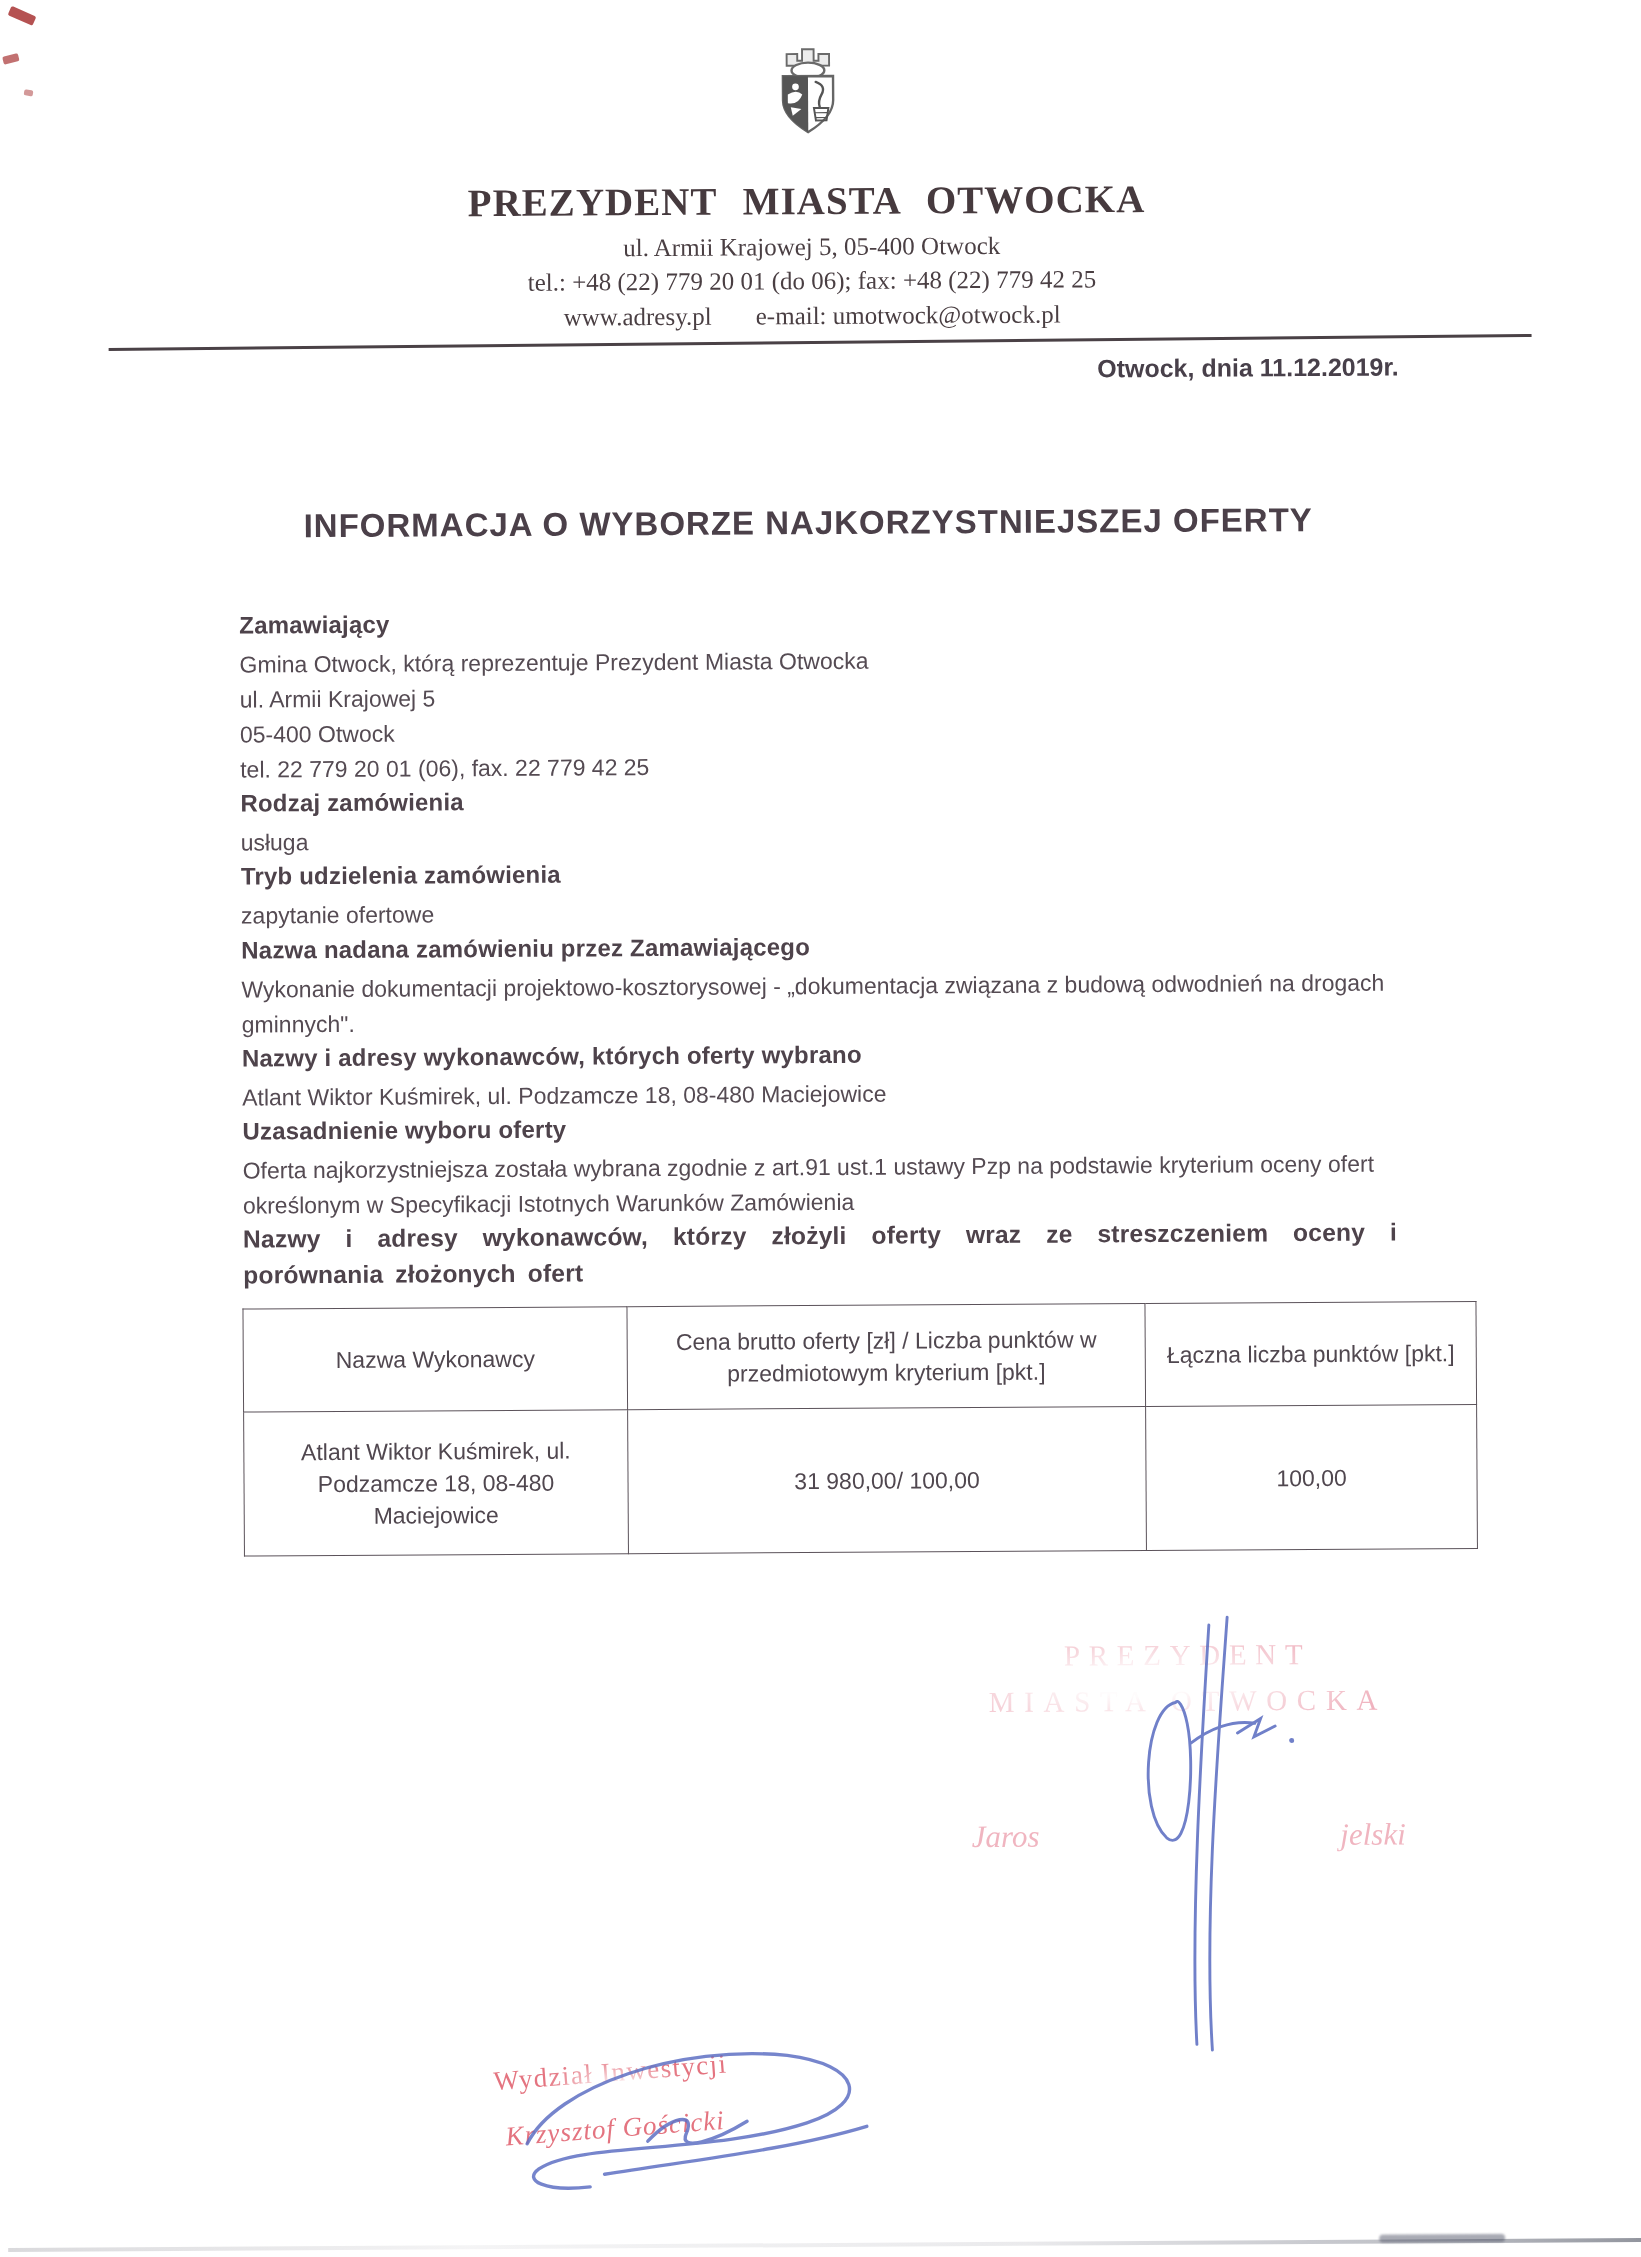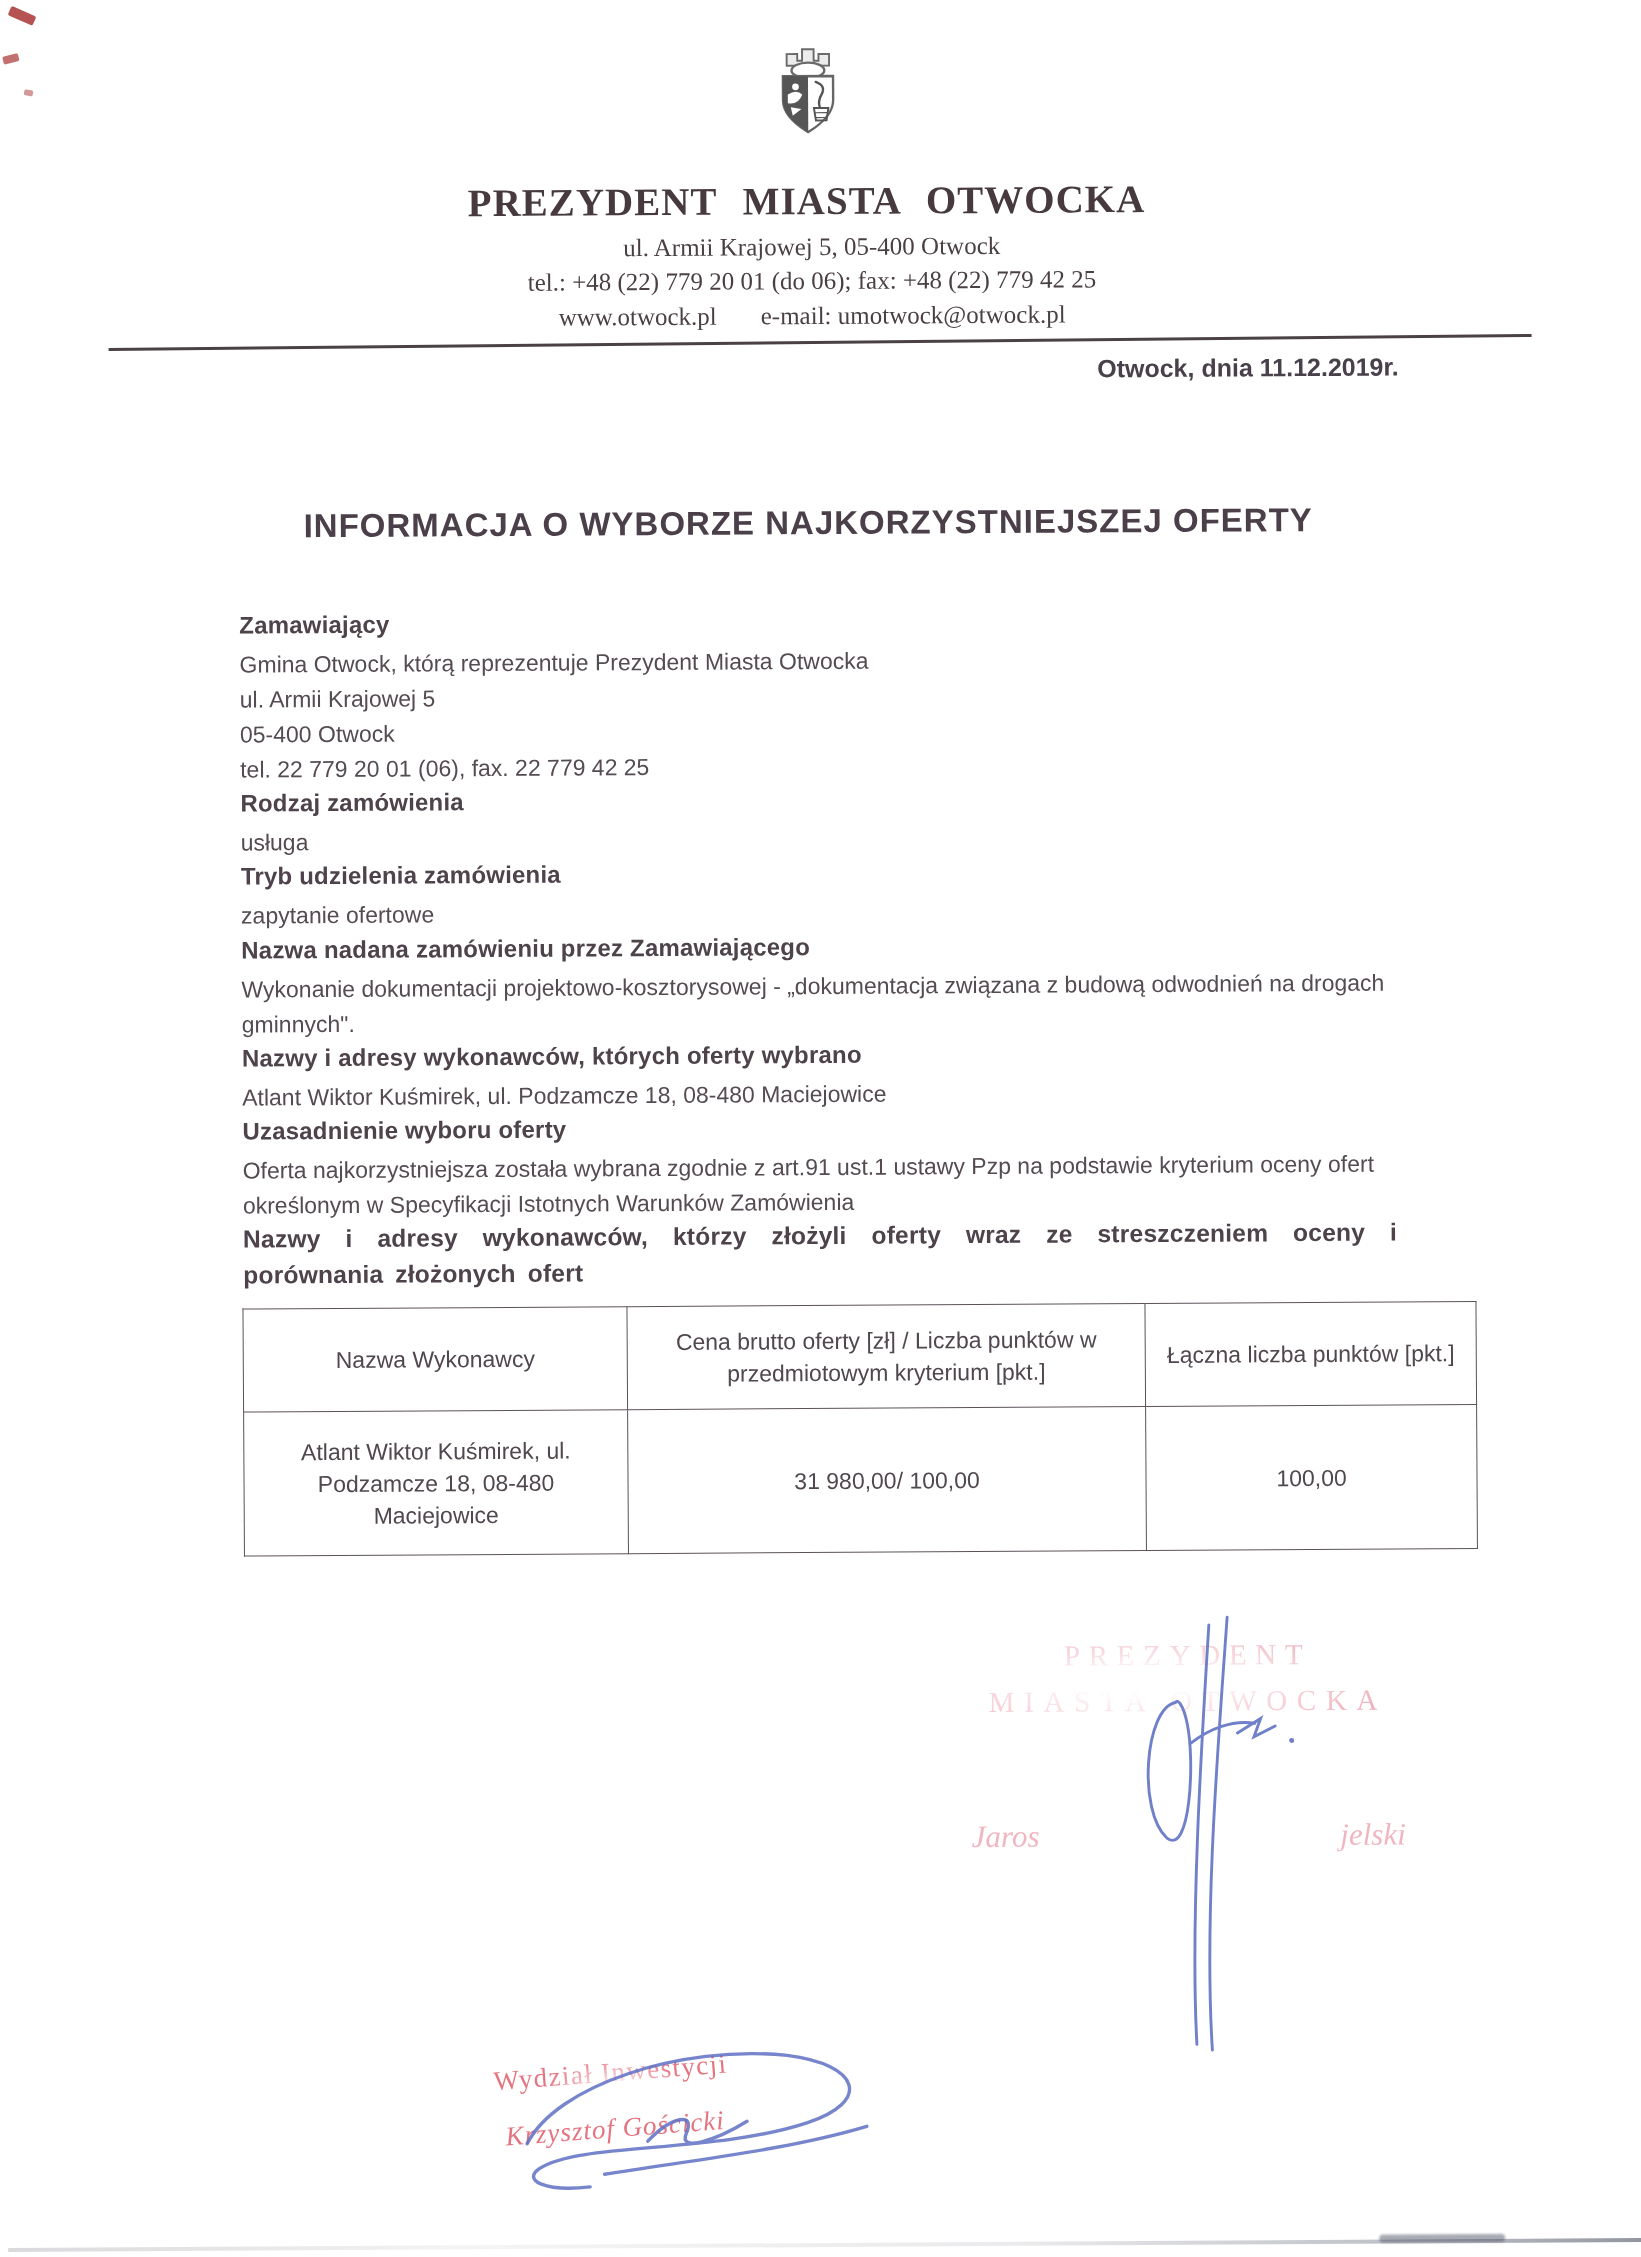--- a/index.html
+++ b/index.html
@@ -140,21 +140,21 @@
       <path d="M35 50 q9 -6 15 0 q-4 11 -15 9 z" fill="#ffffff"></path>
       <path d="M38 63 l11 2 -9 7 z" fill="#ffffff"></path>
       <path d="M64 37 q11 4 6 13 q-4 7 -2 13" fill="none" stroke="#555" stroke-width="2.5" stroke-linecap="round"></path>
       <path d="M62 64 h15 l-2 13 h-11 z" fill="none" stroke="#555" stroke-width="2"></path>
       <path d="M63 69 h13 M64 74 h11" stroke="#555" stroke-width="1.2"></path>
     </svg>
   </div>
   <div class="org-name">PREZYDENT MIASTA OTWOCKA</div>
   <div class="lh-line lh-addr">ul. Armii Krajowej 5, 05-400 Otwock</div>
   <div class="lh-line lh-phone">tel.: +48 (22) 779 20 01 (do 06); fax: +48 (22) 779 42 25</div>
-  <div class="lh-line lh-web"><span>www.otwock.pl</span><span class="gap"></span><span>e-mail: umotwock@otwock.pl</span></div>
+  <div class="lh-line lh-web"><span>www.adresy.pl</span><span class="gap"></span><span>e-mail: umotwock@otwock.pl</span></div>
   <div class="lh-rule"></div>
 
   <div class="date-line">Otwock, dnia 11.12.2019r.</div>
   <div class="doc-title">INFORMACJA O WYBORZE NAJKORZYSTNIEJSZEJ OFERTY</div>
 
   <div class="sec s1">
     <div class="hd">Zamawiający</div>
     <div class="ln">Gmina Otwock, którą reprezentuje Prezydent Miasta Otwocka</div>
     <div class="ln">ul. Armii Krajowej 5</div>
     <div class="ln">05-400 Otwock</div>

